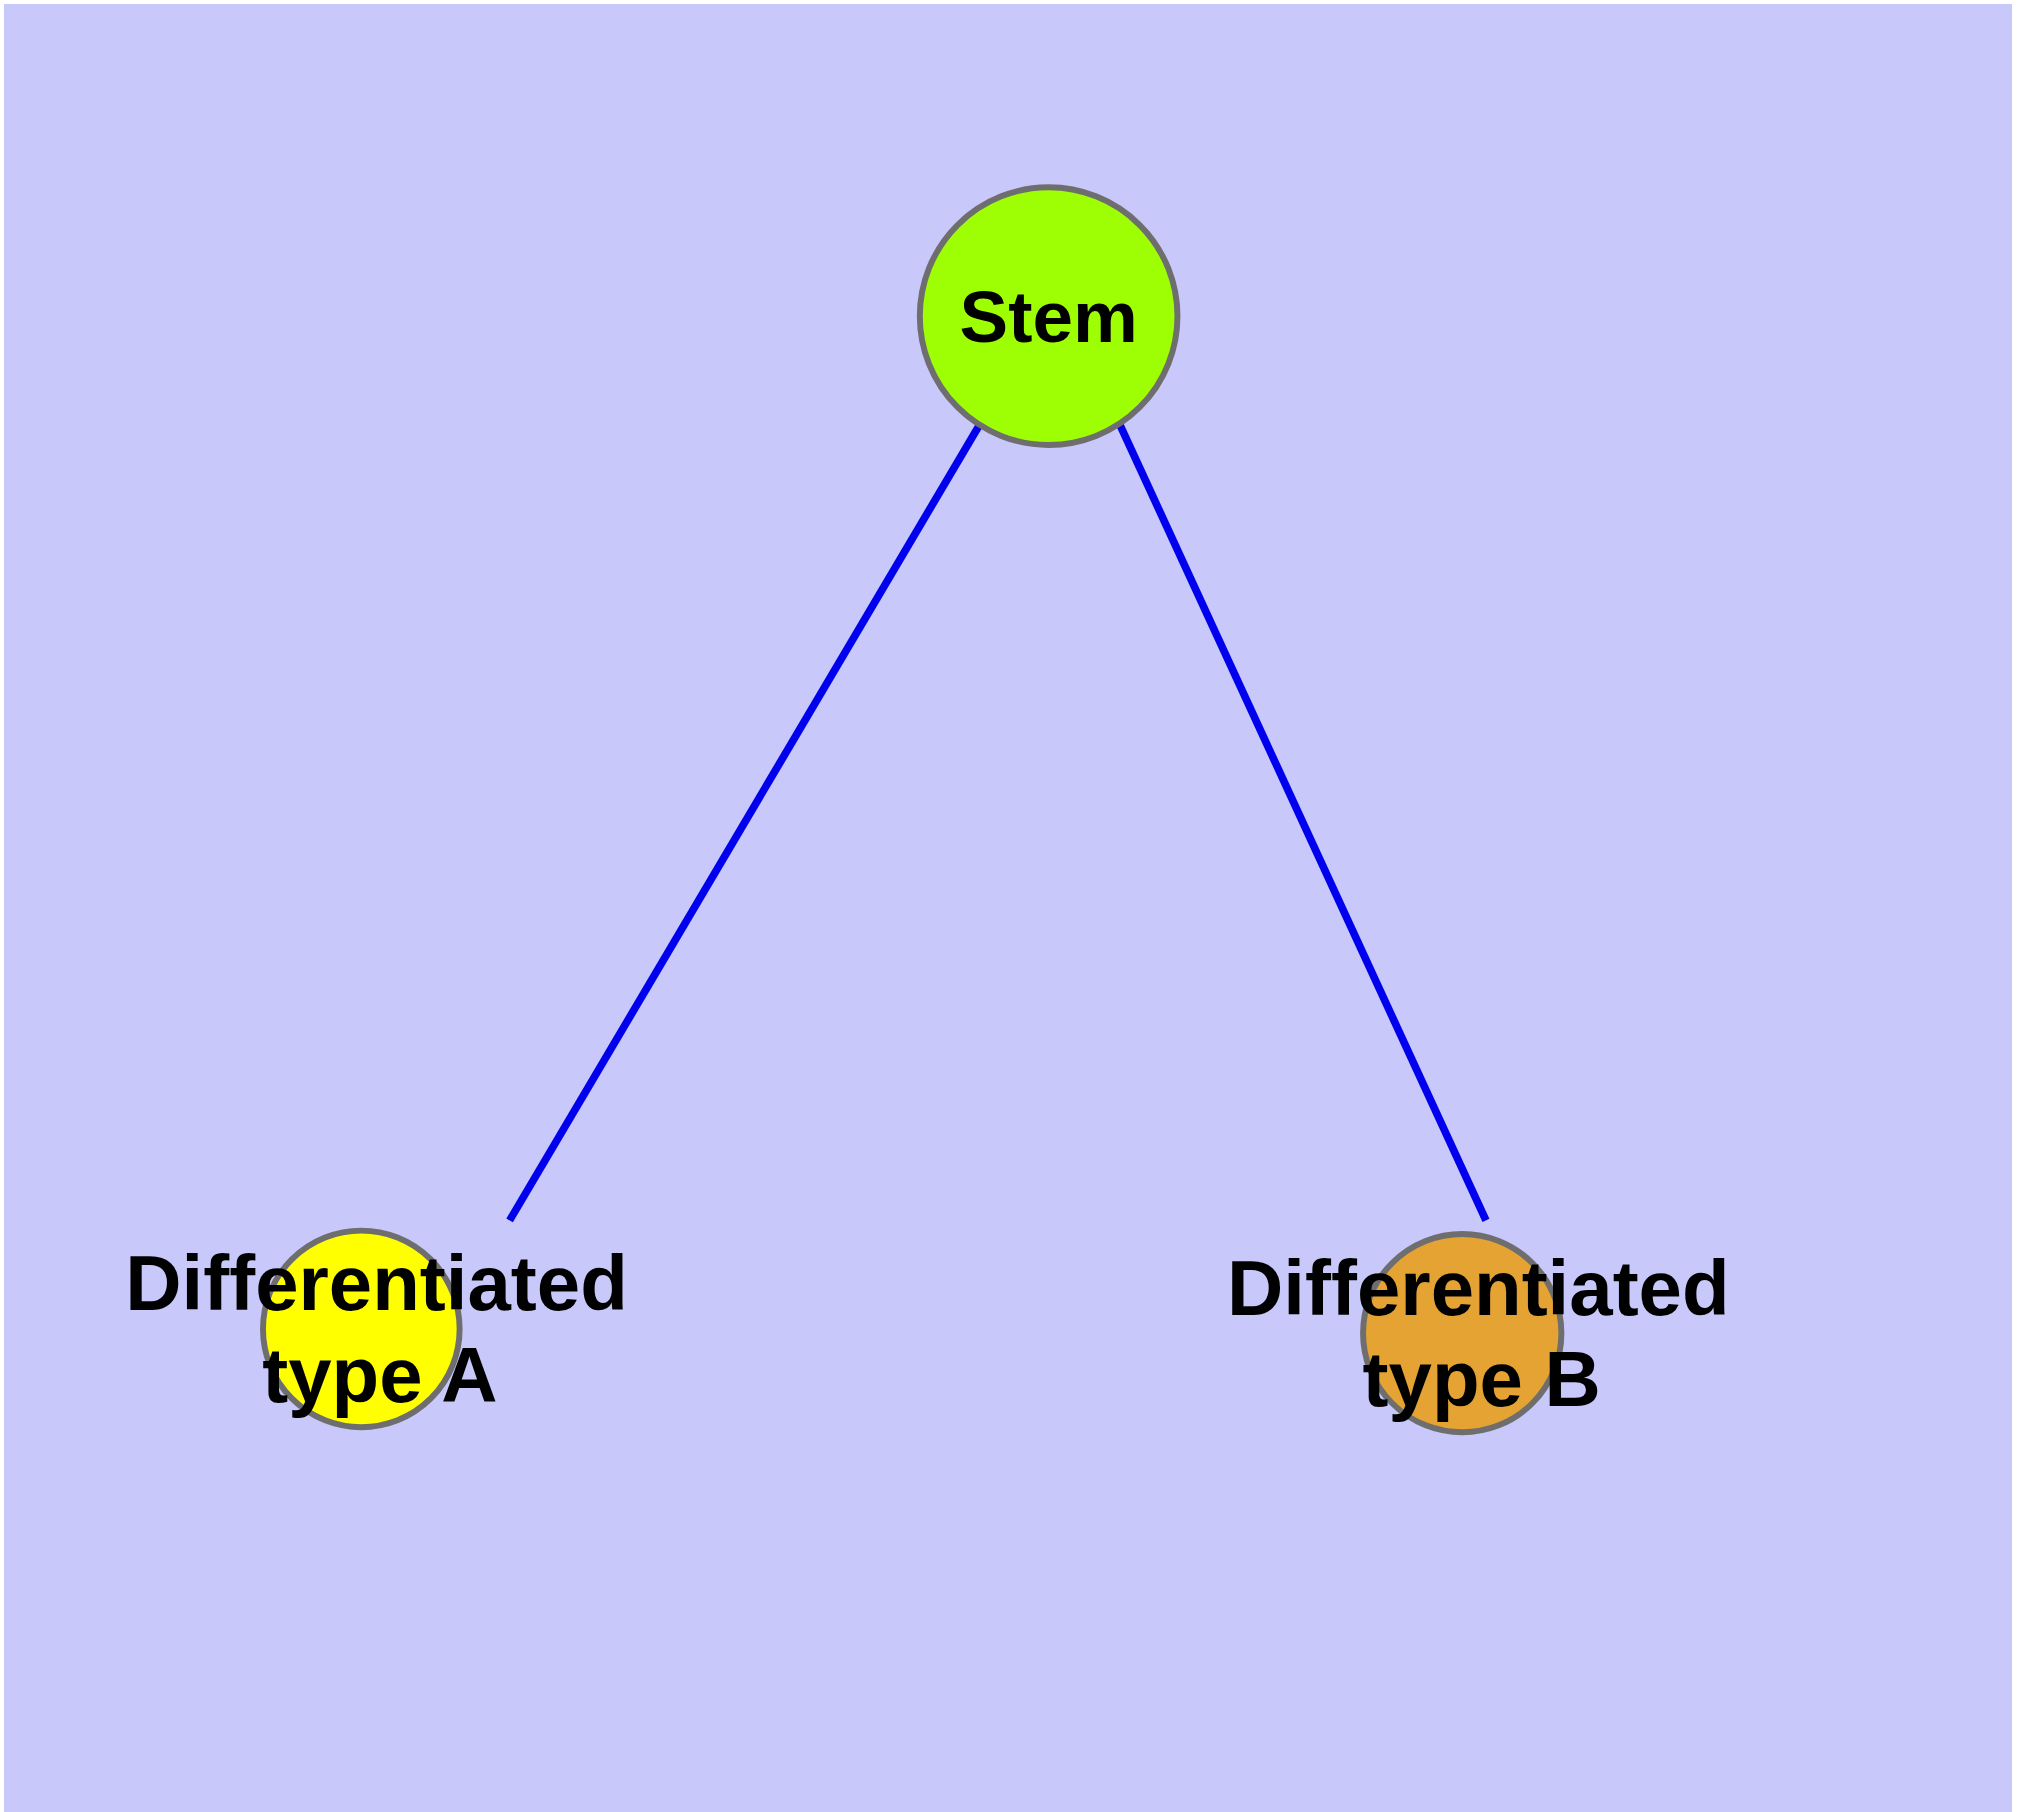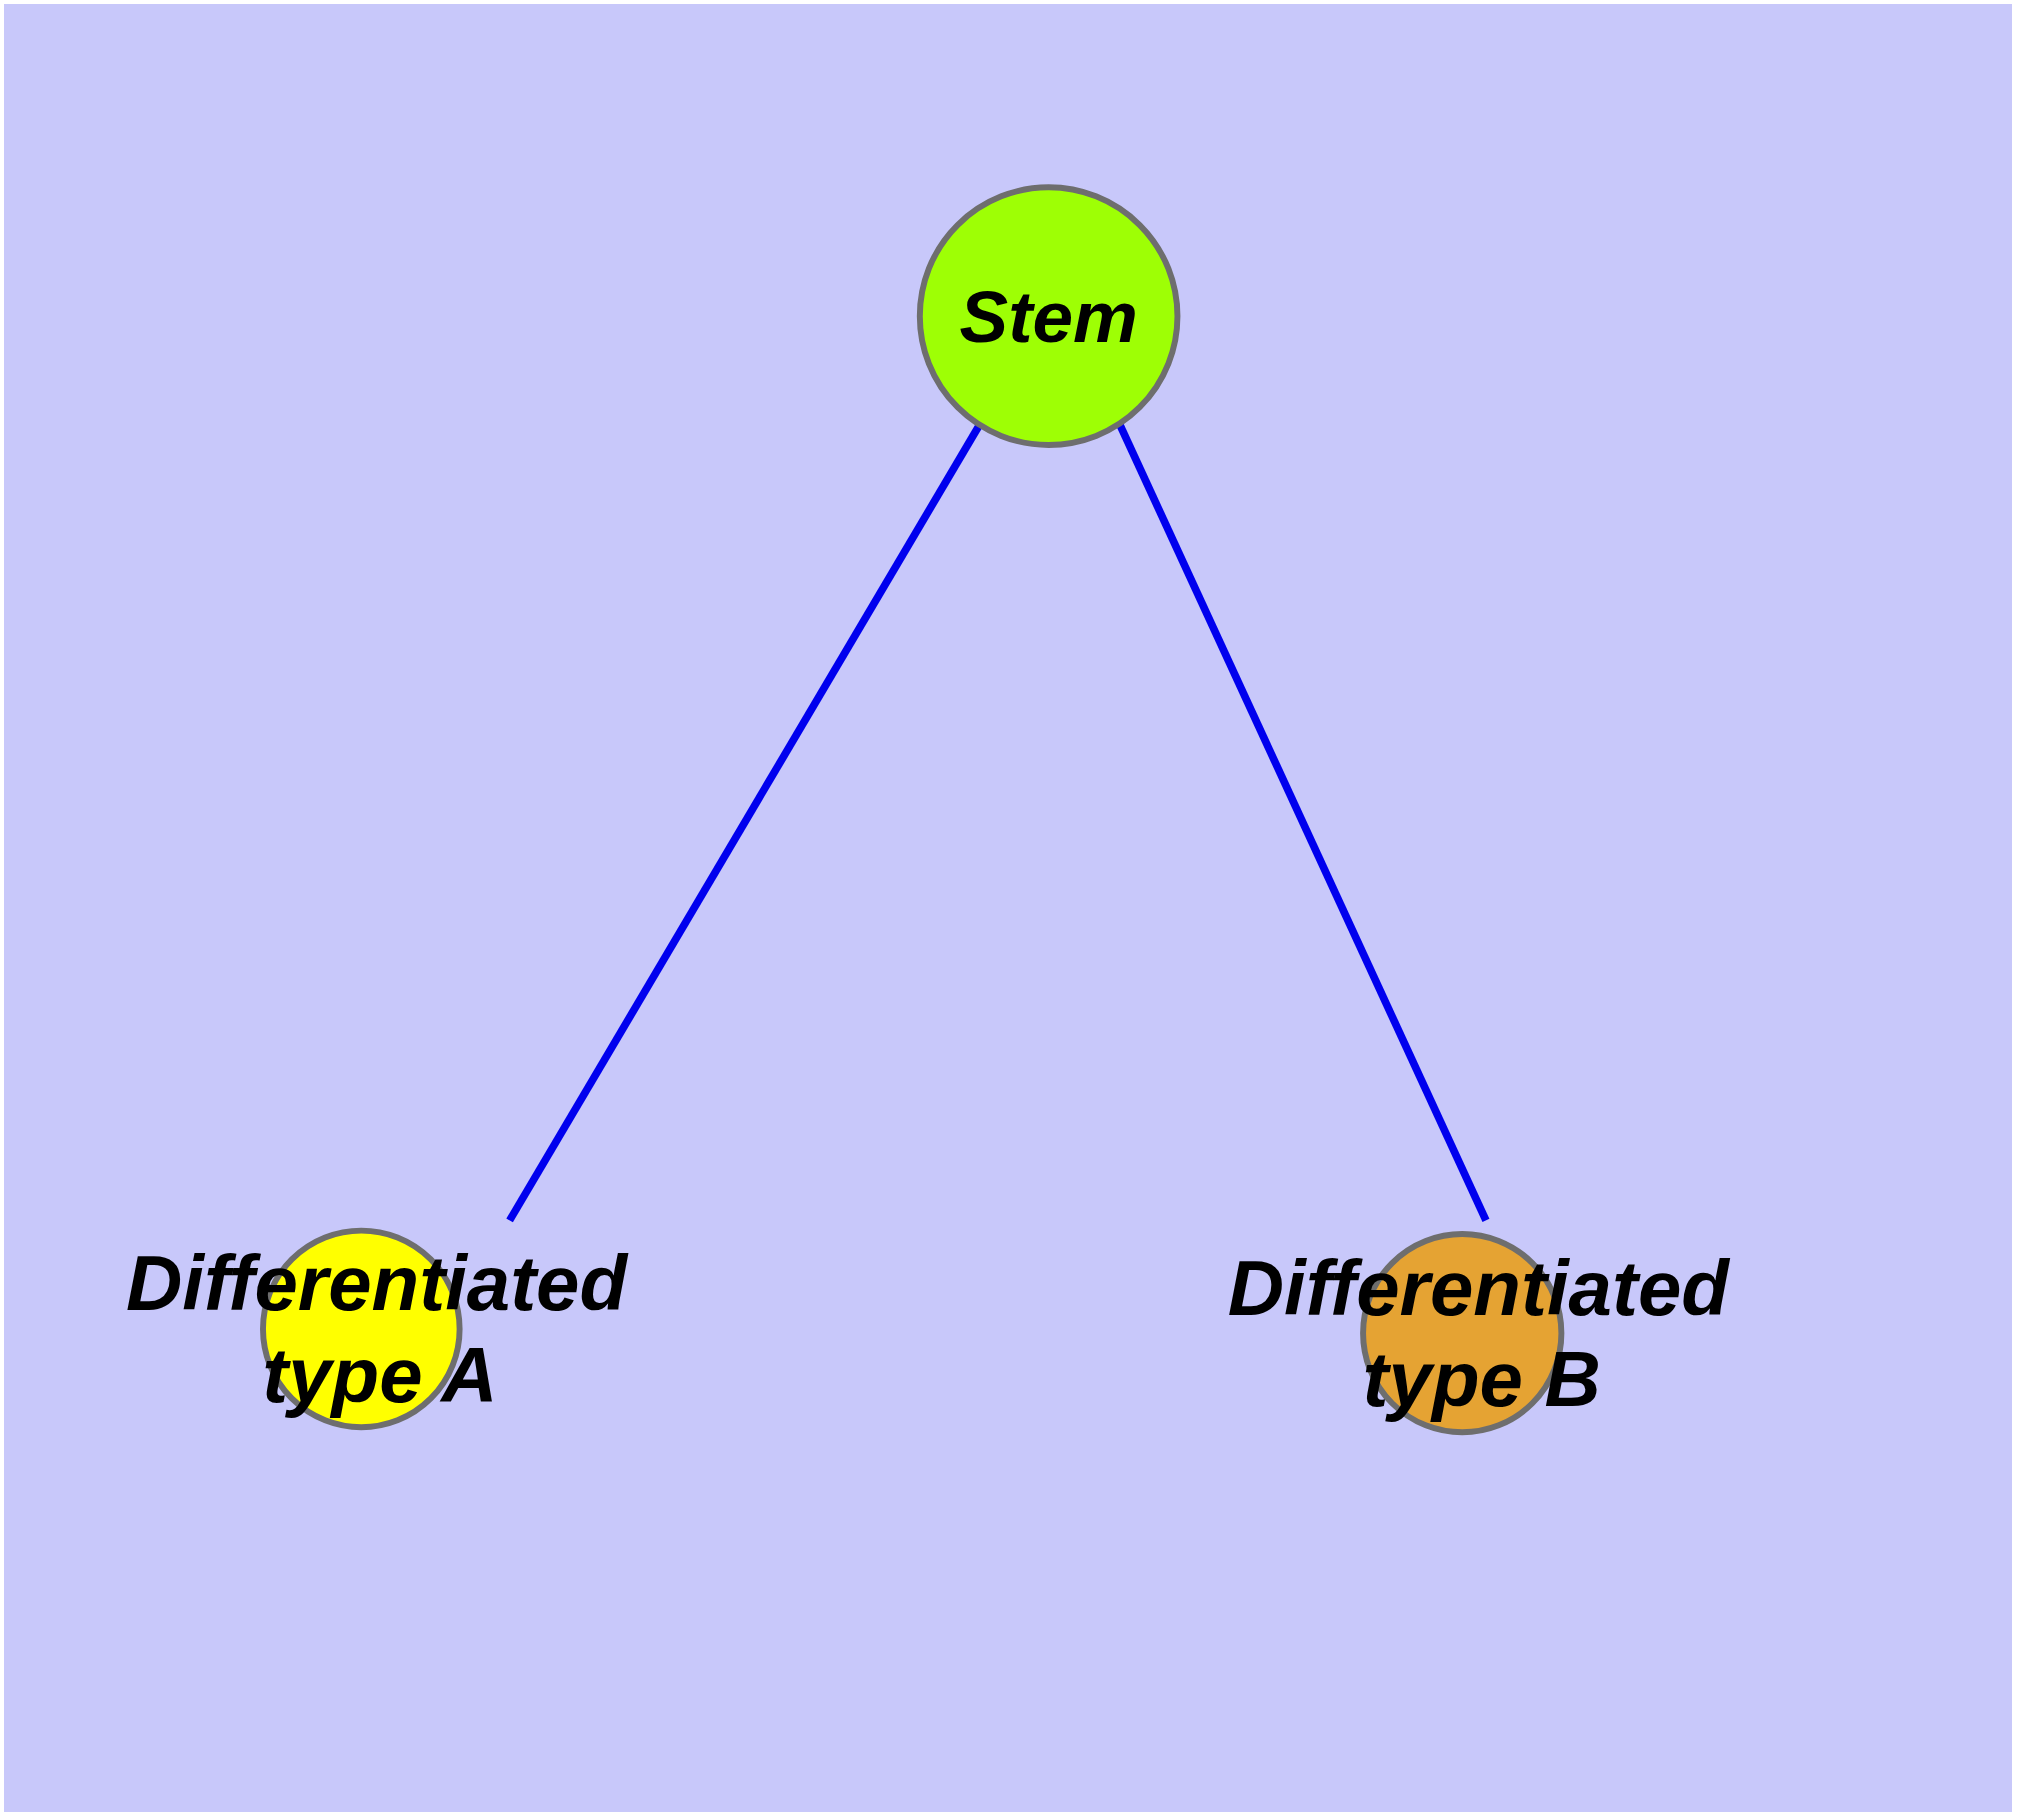--- a/index.html
+++ b/index.html
@@ -13,21 +13,20 @@
     height: 1812px;
     overflow: hidden;
     font-family: "Liberation Sans", "DejaVu Sans", sans-serif;
   }
 
   #canvas {
     position: relative;
     width: 2021px;
     height: 1415px;
     background: #ffffff;
-    font-style: italic;
   }
 
   
   #panel {
     position: absolute;
     left: 4.2px;
     top: 4.2px;
     width: 2008px;
     height: 1808px;
     background: #c8c8fa;

